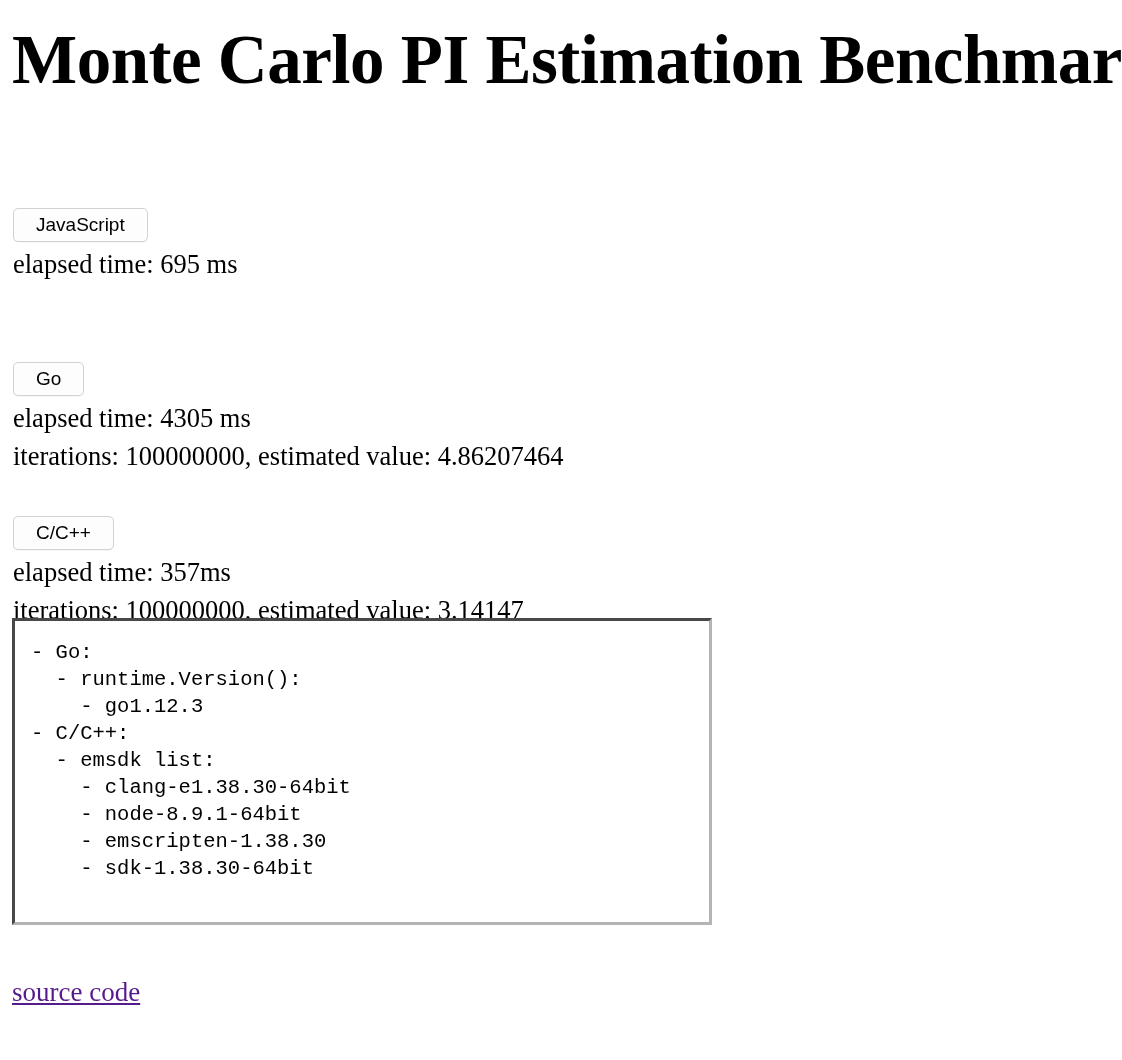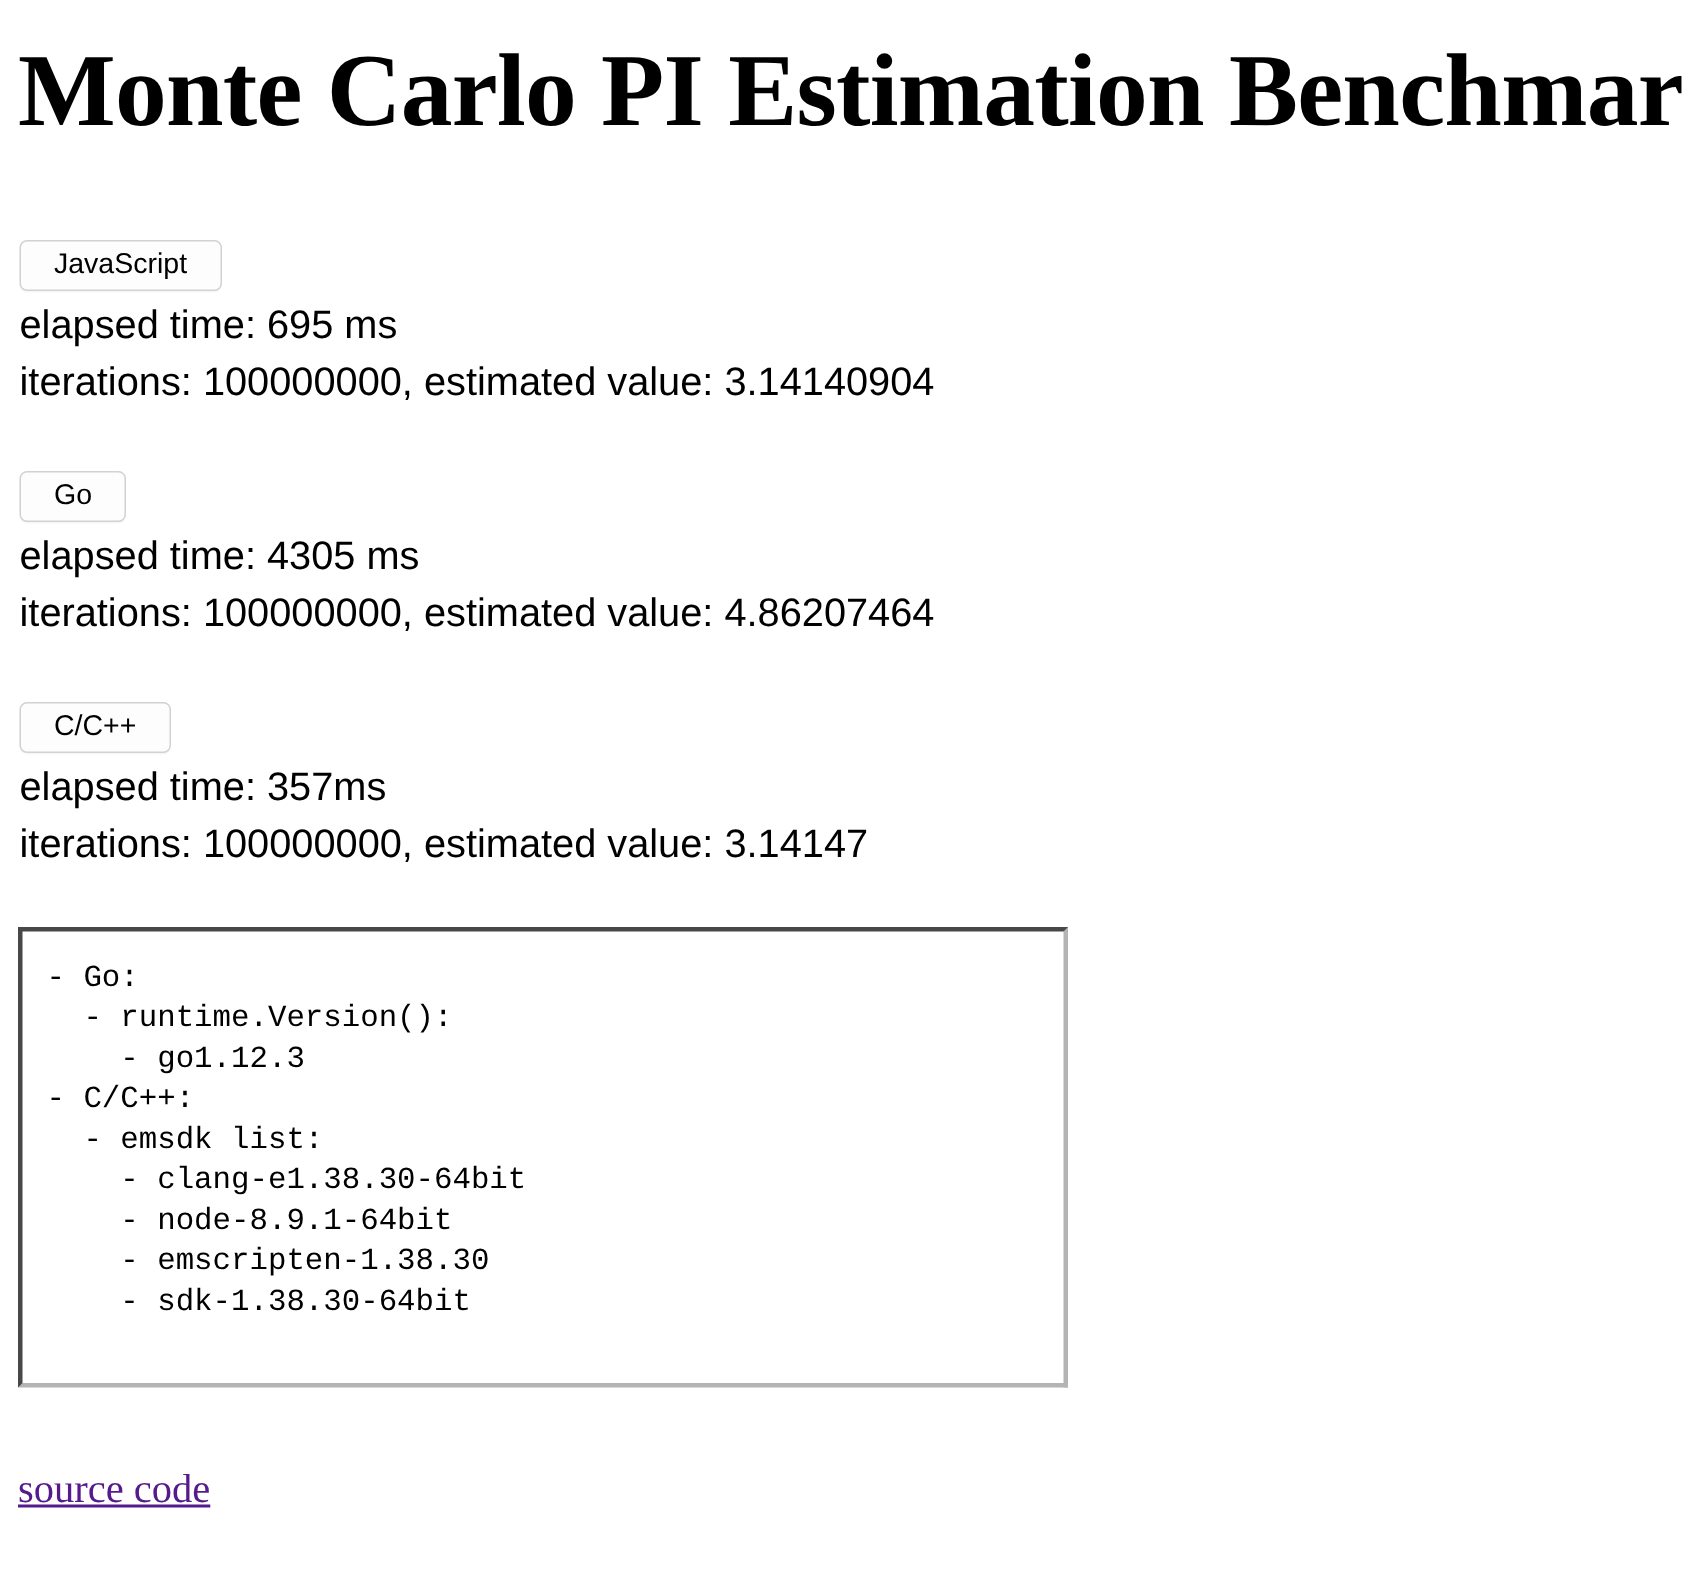--- a/index.html
+++ b/index.html
@@ -58,24 +58,25 @@
     background: #fdfdfd;
     border: 1px solid #d2d2d2;
     border-radius: 5px;
     padding: 6px 22px 7px 22px;
     min-width: 40px;
     text-align: center;
     box-sizing: border-box;
     box-shadow: 0 1px 0 rgba(0,0,0,0.03);
     cursor: pointer;
     user-select: none;
+    margin-top: 48px;
   }
 
   .bench-line {
-    font-family: Liberation Sans, sans-serif;
+    font-family: Liberation Serif, serif;
     font-size: 26.5px;
     line-height: 38px;
     color: #000000;
     white-space: nowrap;
   }
   .bench-line.first { margin-top: 3px; }
 
   
   .versions-box {
     position: absolute;
@@ -118,21 +119,20 @@
 </head>
 <body>
 
 <div class="page">
 
   <h1 class="page-title">Monte Carlo PI Estimation Benchmark</h1>
 
   <div class="bench-block" id="bench-0">
     <div class="lang-button">JavaScript</div>
     <div class="bench-line first">elapsed time: 695 ms</div>
-    <div class="bench-line">iterations: 100000000, estimated value: 3.14140904</div>
   </div>
 
   <div class="bench-block" id="bench-1">
     <div class="lang-button">Go</div>
     <div class="bench-line first">elapsed time: 4305 ms</div>
     <div class="bench-line">iterations: 100000000, estimated value: 4.86207464</div>
   </div>
 
   <div class="bench-block" id="bench-2">
     <div class="lang-button">C/C++</div>

